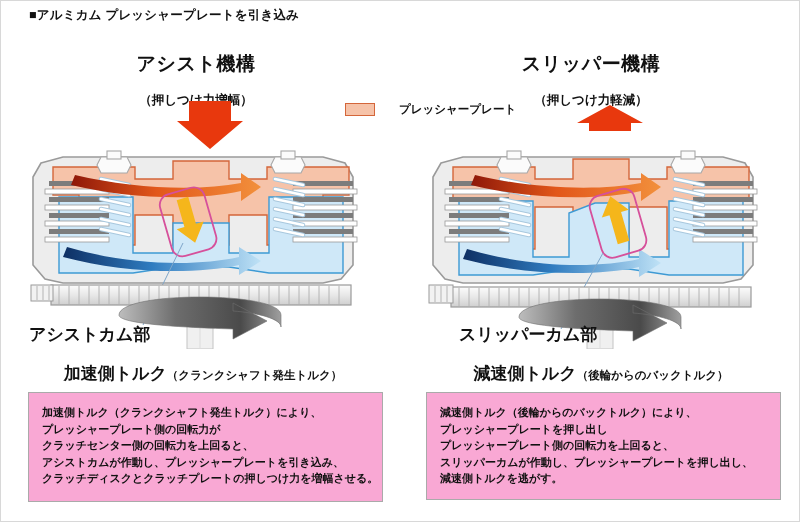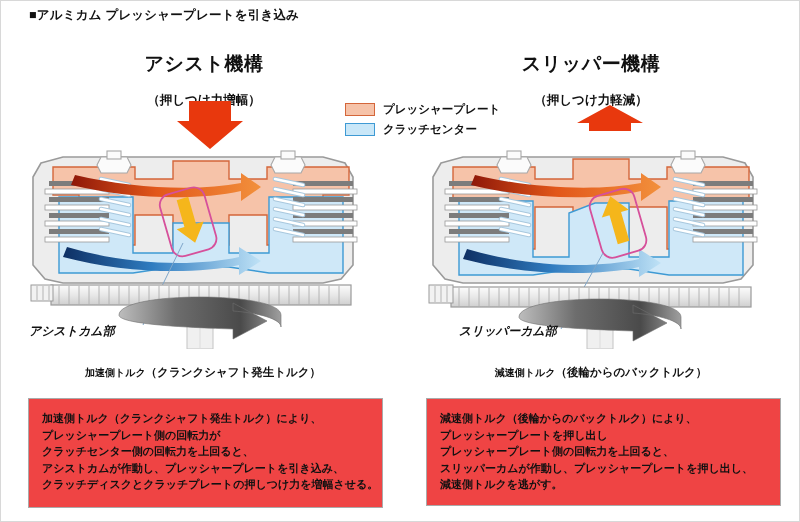--- a/index.html
+++ b/index.html
@@ -47,41 +47,41 @@
     color: #111111;
     line-height: 1.15;
   }
   .sect-head .sub {
     font-size: 12.5px;
     font-weight: bold;
     color: #111111;
     margin-top: 18px;
     line-height: 1.15;
   }
-  #head-left  { left: 53px;  top: 52px; }
+  #head-left  { left: 45px;  top: 52px; }
   #head-right { left: 440px; top: 52px; }
 
   
   .big-arrow { position: absolute; }
   #arrow-down { left: 176px; top: 100px; }
   #arrow-up   { left: 576px; top: 104px; }
 
   
   #legend {
     position: absolute;
     left: 344px;
     top: 101px;
     display: flex;
     flex-direction: column;
     gap: 5px;
   }
   .legend-row {
     display: flex;
     align-items: center;
-    gap: 8px;
+    gap: 24px;
   }
   .legend-swatch {
     width: 30px;
     height: 13px;
     box-sizing: border-box;
   }
   .sw-pressure { background: #f6c3a9; border: 1px solid #d4663a; }
   .sw-center   { background: #c9e7f8; border: 1px solid #3e9ad4; }
   .legend-label {
     font-size: 11.5px;
@@ -91,57 +91,55 @@
   }
 
   
   .stage { position: absolute; }
   #stage-left  { left: 22px;  top: 148px; }
   #stage-right { left: 422px; top: 148px; }
 
   
   .cam-callout {
     position: absolute;
-    font-size: 12px;
+    font-size: 17px;
     font-weight: bold;
     color: #111111;
     white-space: nowrap;
-    font-style: italic;
   }
   #cam-label-left  { left: 28px;  top: 322px; }
   #cam-label-right { left: 430px; top: 322px; margin-left: 28px; }
 
   
   .torque-cap {
     position: absolute;
     width: 380px;
     text-align: center;
     white-space: nowrap;
   }
   .torque-cap .strong {
-    font-size: 10px;
+    font-size: 17px;
     font-weight: bold;
     color: #111111;
   }
   .torque-cap .paren {
     font-size: 11.5px;
     font-weight: bold;
     color: #111111;
   }
   #torque-left  { left: 12px;  top: 361px; }
   #torque-right { left: 410px; top: 361px; }
 
   
   .desc-box {
     position: absolute;
     box-sizing: border-box;
     border: 1px solid #aaaaaa;
-    background: #ef4444;
+    background: #f9a8d4;
     padding: 11px 12px 24px 13px;
-    margin-top: 6px;
   }
   #desc-left  { left: 27px;  top: 391px; width: 355px; height: 110px; }
   #desc-right { left: 425px; top: 391px; width: 355px; height: 108px; }
   .desc-line {
     font-size: 11px;
     font-weight: bold;
     color: #111111;
     line-height: 16.5px;
     white-space: nowrap;
   }
@@ -172,24 +170,20 @@
   <div class="big-arrow" id="arrow-up">
     <svg width="66" height="26" viewBox="0 0 66 26">
       <path d="M33 0 L66 18 L54 18 L54 26 L12 26 L12 18 L0 18 Z" fill="#e8380d"></path>
     </svg>
   </div>
 
   <div id="legend">
     <div class="legend-row">
       <span class="legend-swatch sw-pressure"></span>
       <span class="legend-label">プレッシャープレート</span>
-    </div>
-    <div class="legend-row">
-      <span class="legend-swatch sw-center"></span>
-      <span class="legend-label">クラッチセンター</span>
     </div>
   </div>
 
   <div class="stage" id="stage-left">
     <svg width="356" height="200" viewBox="0 0 356 200">
       <defs>
         <linearGradient id="redArrowL" x1="0" y1="0" x2="1" y2="0">
           <stop offset="0%" stop-color="#8e1708"></stop>
           <stop offset="45%" stop-color="#e2571a"></stop>
           <stop offset="100%" stop-color="#f2903c"></stop>

